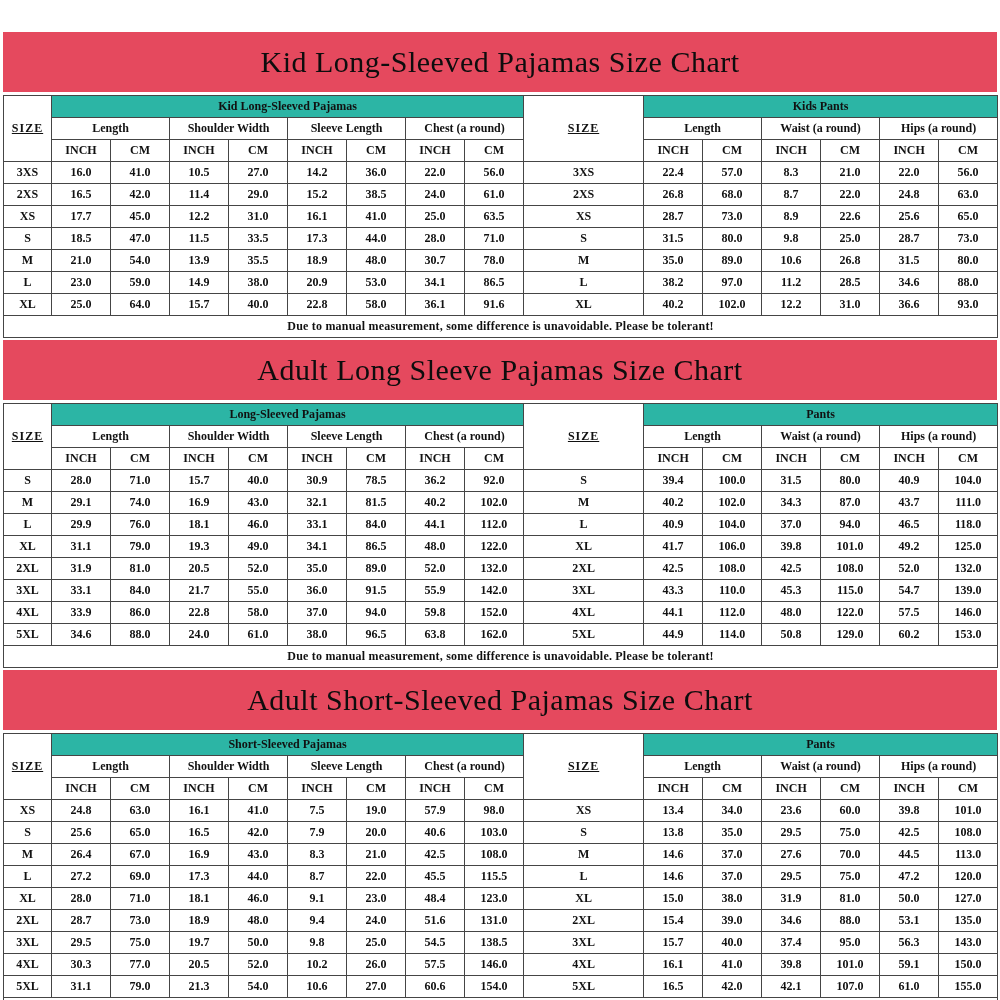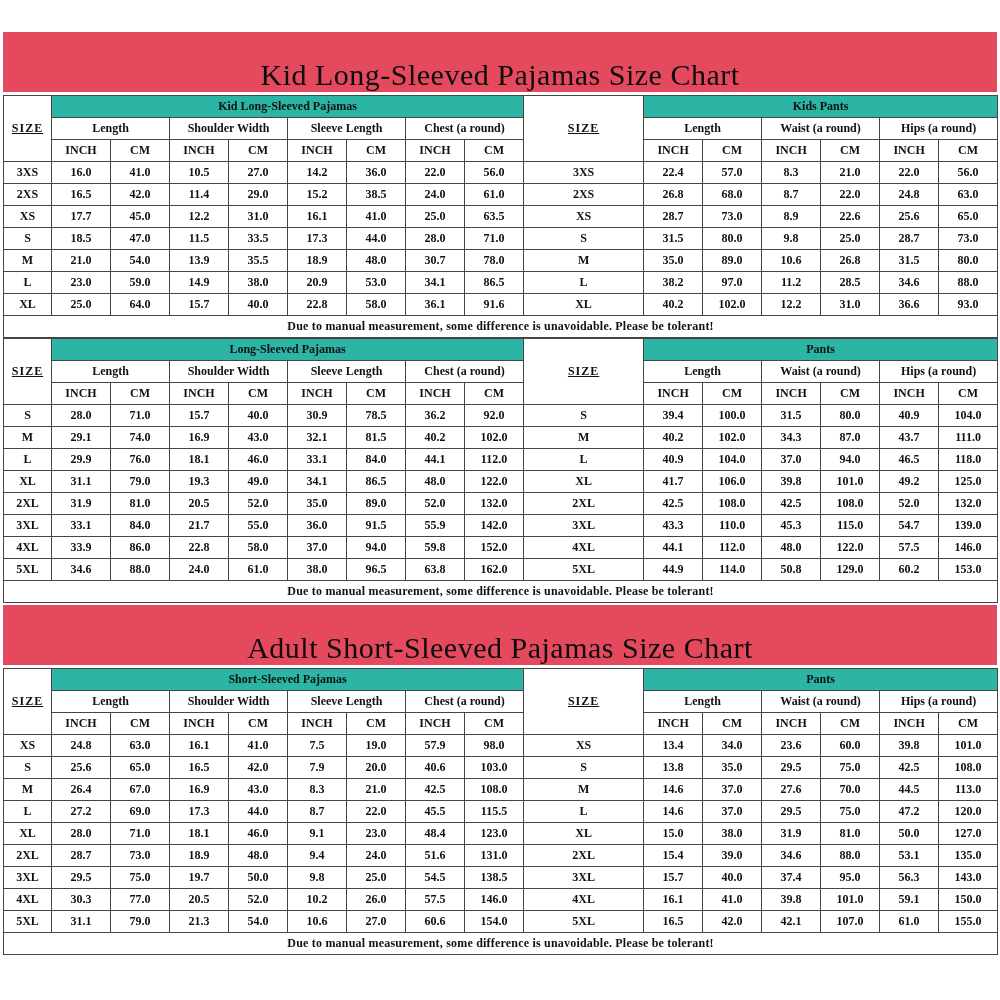--- a/index.html
+++ b/index.html
@@ -7,21 +7,21 @@
     --teal:#2cb5a5;
     --border:#454545;
     --ink:#111111;
   }
   html,body{margin:0;padding:0;background:#ffffff;}
   body{width:1000px;height:1000px;font-family:"Liberation Serif",serif;}
   .page{width:1000px;padding-top:30px;box-sizing:border-box;}
   .section{width:994px;margin:0 auto;}
   .banner{
     height:60px;background:var(--red);
-    display:flex;align-items:flex-end;justify-content:center;
+    display:flex;align-items:center;justify-content:center;
     margin:2px 0 3px 0;
   }
   .banner-title{
     font-size:30px;color:#0d0d0d;letter-spacing:0.5px;
     font-family:"Liberation Serif",serif;white-space:nowrap;
   }
   table.size-table{
     border-collapse:collapse;table-layout:fixed;width:994px;
   }
   table.size-table td{
@@ -228,20 +228,23 @@
               <td>36.6</td>
               <td>93.0</td>
             </tr>
             <tr>
               <td class="disclaimer-cell" colspan="16">Due to manual measurement, some difference is unavoidable. Please be tolerant!</td>
             </tr>
           </tbody>
         </table>
       </div>
       <div class="section">
+        <div class="banner">
+          <div class="banner-title">Adult Long Sleeve Pajamas Size Chart</div>
+        </div>
         <table class="size-table">
           <colgroup>
             <col style="width: 48px;">
             <col style="width: 59px;">
             <col style="width: 59px;">
             <col style="width: 59px;">
             <col style="width: 59px;">
             <col style="width: 59px;">
             <col style="width: 59px;">
             <col style="width: 59px;">

